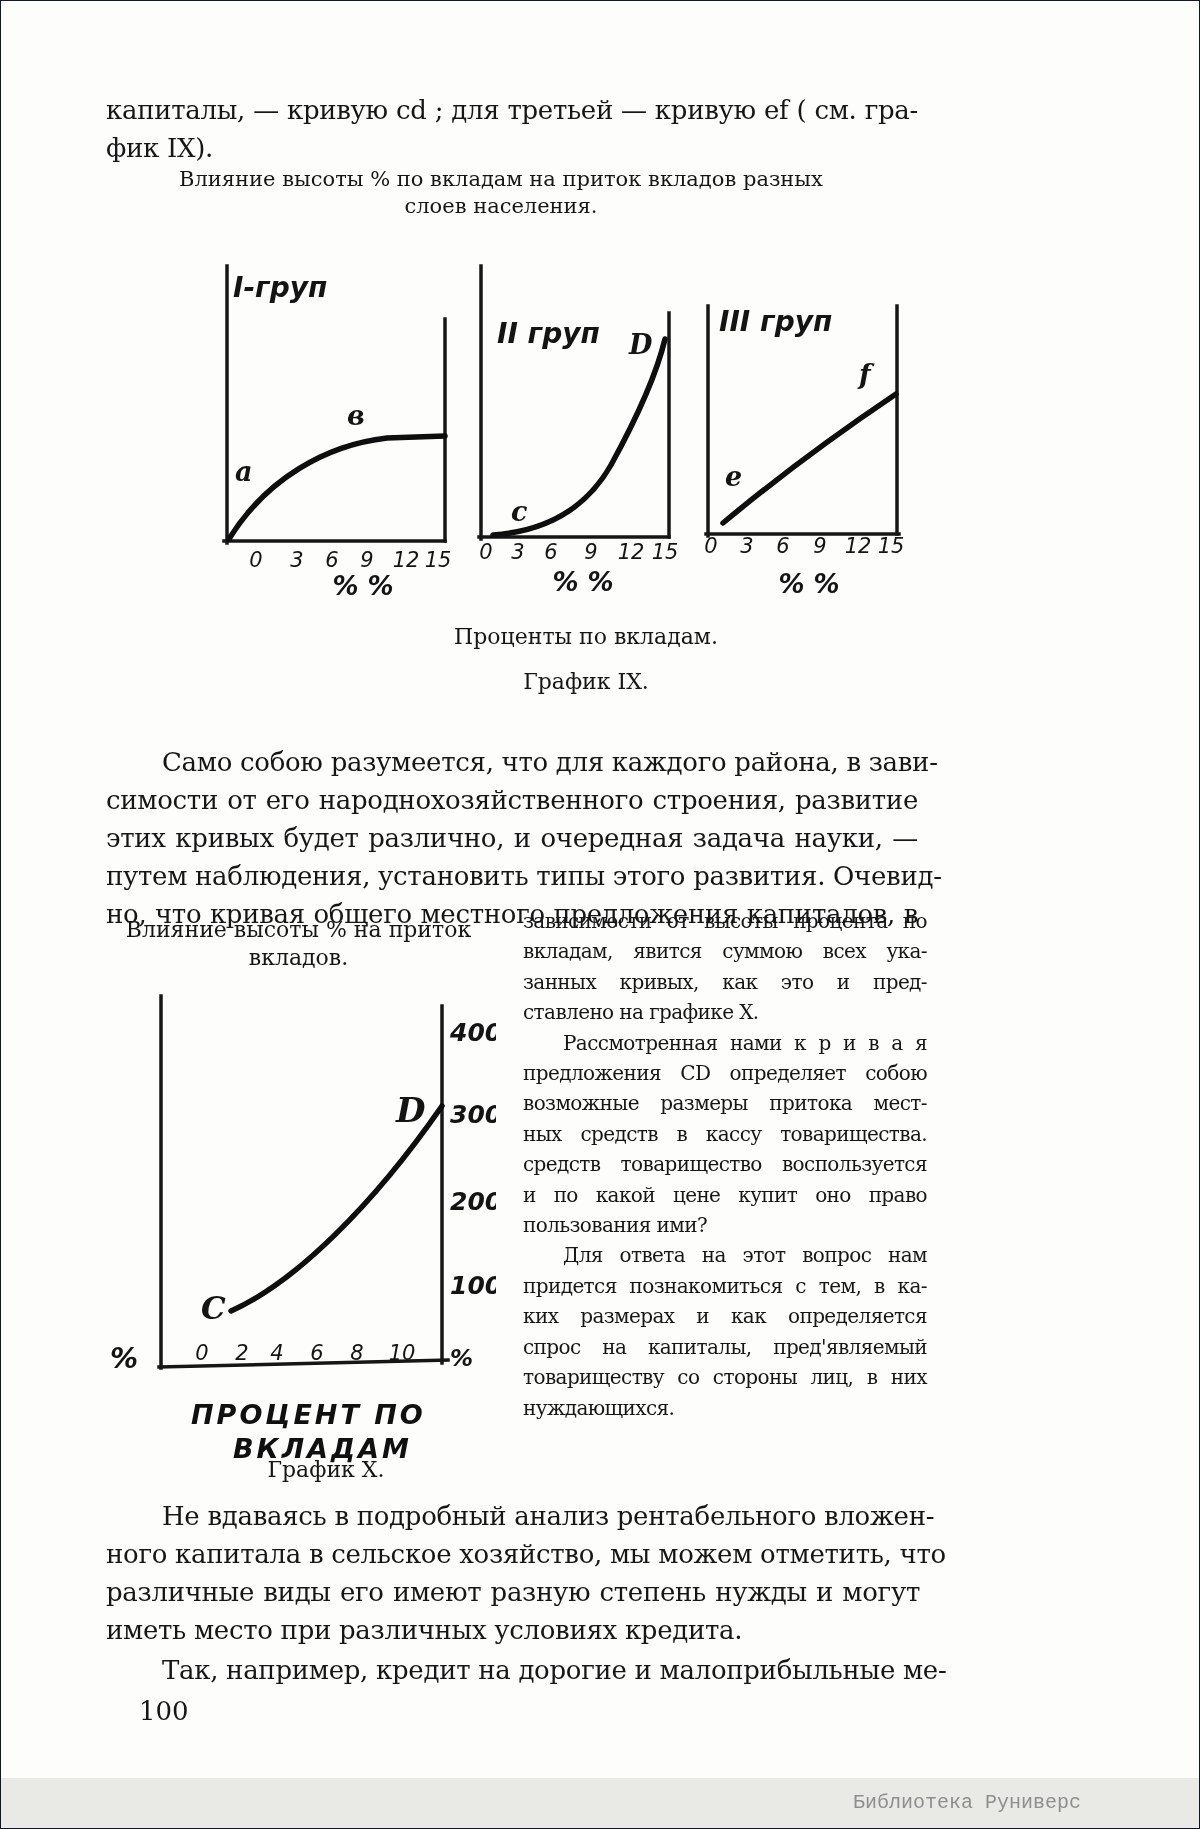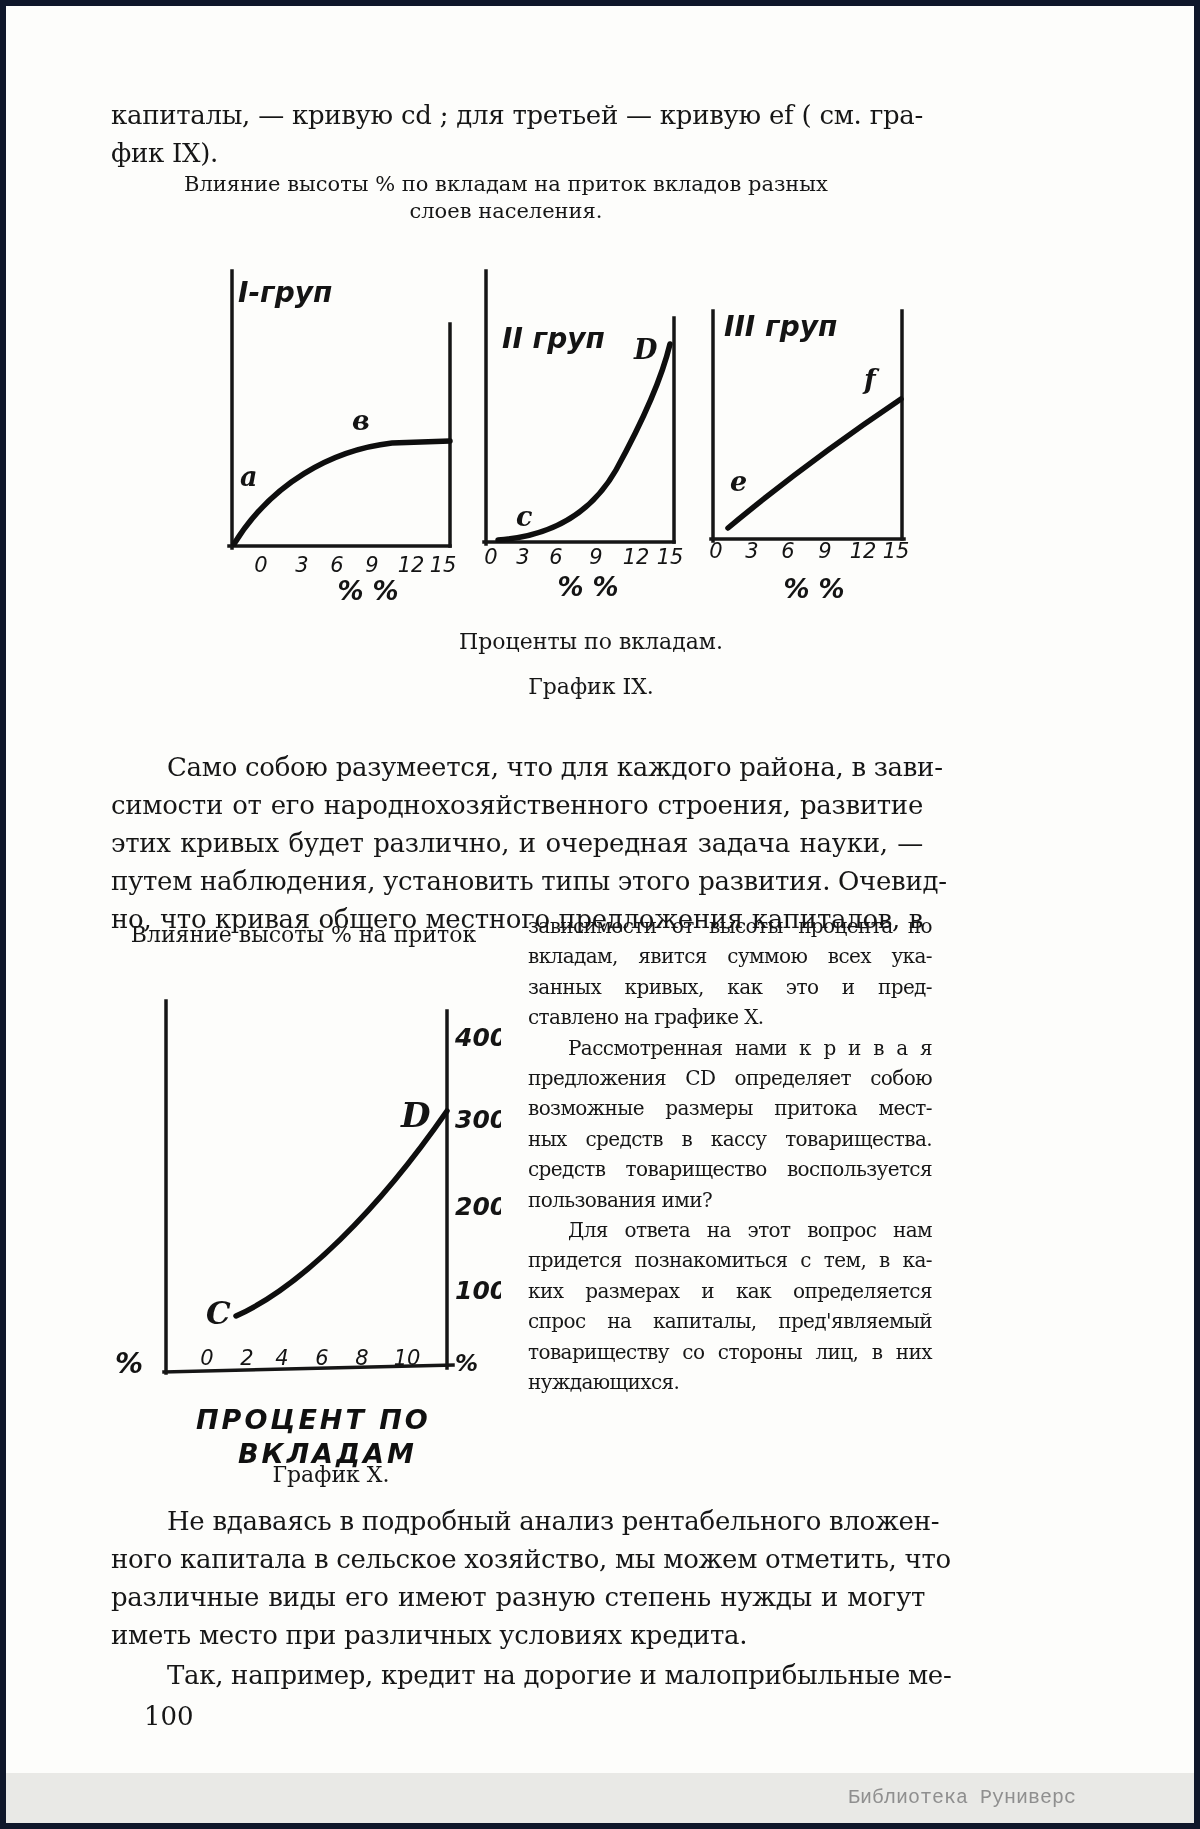--- a/index.html
+++ b/index.html
@@ -1,18 +1,18 @@
 <!DOCTYPE html>
 <html><head>
 <meta charset="utf-8">
 <style>
   html,body{margin:0;padding:0;background:#ffffff;}
   .page{position:relative;width:1200px;height:1829px;background:#fdfdfb;
         font-family:"DejaVu Serif",serif;color:#161616;overflow:hidden;
-        border:6px solid #0f172a;box-sizing:border-box;}
+        border:1px solid #0f172a;box-sizing:border-box;}
   .abs{position:absolute;}
   .jline{text-align:justify;text-align-last:justify;white-space:nowrap;}
   .lline{text-align:left;white-space:nowrap;}
   .cline{text-align:center;white-space:nowrap;}
   .body-text{font-size:26px;line-height:38px;letter-spacing:-0.3px;}
   .col-text{font-size:20px;line-height:30.4px;letter-spacing:-0.6px;margin-left:14px;}
   .indent{padding-left:56px;}
   .indent-col{padding-left:40px;}
   .caption{font-size:21px;line-height:27px;}
   .caption2{font-size:22px;line-height:28px;}
@@ -101,20 +101,21 @@
   <div class="abs body-text" style="left:105px;top:742px;width:812px;">
     <div class="jline indent">Само собою разумеется, что для каждого района, в зави-</div>
     <div class="jline">симости от его народнохозяйственного строения,  развитие</div>
     <div class="jline">этих кривых будет различно, и очередная задача науки, —</div>
     <div class="jline">путем наблюдения, установить типы этого развития. Очевид-</div>
     <div class="jline">но, что кривая общего местного предложения капиталов, в</div>
   </div>
 
   <div class="abs caption2" style="left:100px;top:915px;width:395px;">
     <div class="cline">Влияние высоты % на приток</div>
+    <div class="cline">вкладов.</div>
   </div>
 
   <svg class="abs" style="left:95px;top:985px;" width="400" height="400" viewBox="0 0 400 400">
     <path class="ax" d="M65,10 L65,382"></path>
     <path class="ax" d="M63,381 L352,374"></path>
     <path class="ax" d="M346,20 L346,377"></path>
     <path class="curve" d="M135,325 C200,296 278,218 346,120"></path>
     <text class="t-pt" x="105" y="333" style="font-size:31px;">C</text>
     <text class="t-pt" x="300" y="136" style="font-size:34px;">D</text>
     <text class="t-ylab" x="354" y="55">400</text>
@@ -138,20 +139,21 @@
   <div class="abs col-text" style="left:508px;top:905px;width:404px;">
     <div class="jline">зависимости от высоты процента по</div>
     <div class="jline">вкладам, явится суммою всех ука-</div>
     <div class="jline">занных кривых, как это и пред-</div>
     <div class="lline">ставлено на графике X.</div>
     <div class="jline indent-col">Рассмотренная нами  к р и в а я</div>
     <div class="jline">предложения CD определяет собою</div>
     <div class="jline">возможные размеры притока мест-</div>
     <div class="jline">ных средств в кассу товарищества.</div>
     <div class="jline">средств товарищество воспользуется</div>
+    <div class="jline">и по какой цене купит оно право</div>
     <div class="lline">пользования ими?</div>
     <div class="jline indent-col">Для ответа на этот вопрос нам</div>
     <div class="jline">придется познакомиться с тем, в ка-</div>
     <div class="jline">ких размерах и как определяется</div>
     <div class="jline">спрос на капиталы, пред'являемый</div>
     <div class="jline">товариществу со стороны лиц, в них</div>
     <div class="lline">нуждающихся.</div>
   </div>
 
   <div class="abs body-text" style="left:105px;top:1496px;width:814px;">

